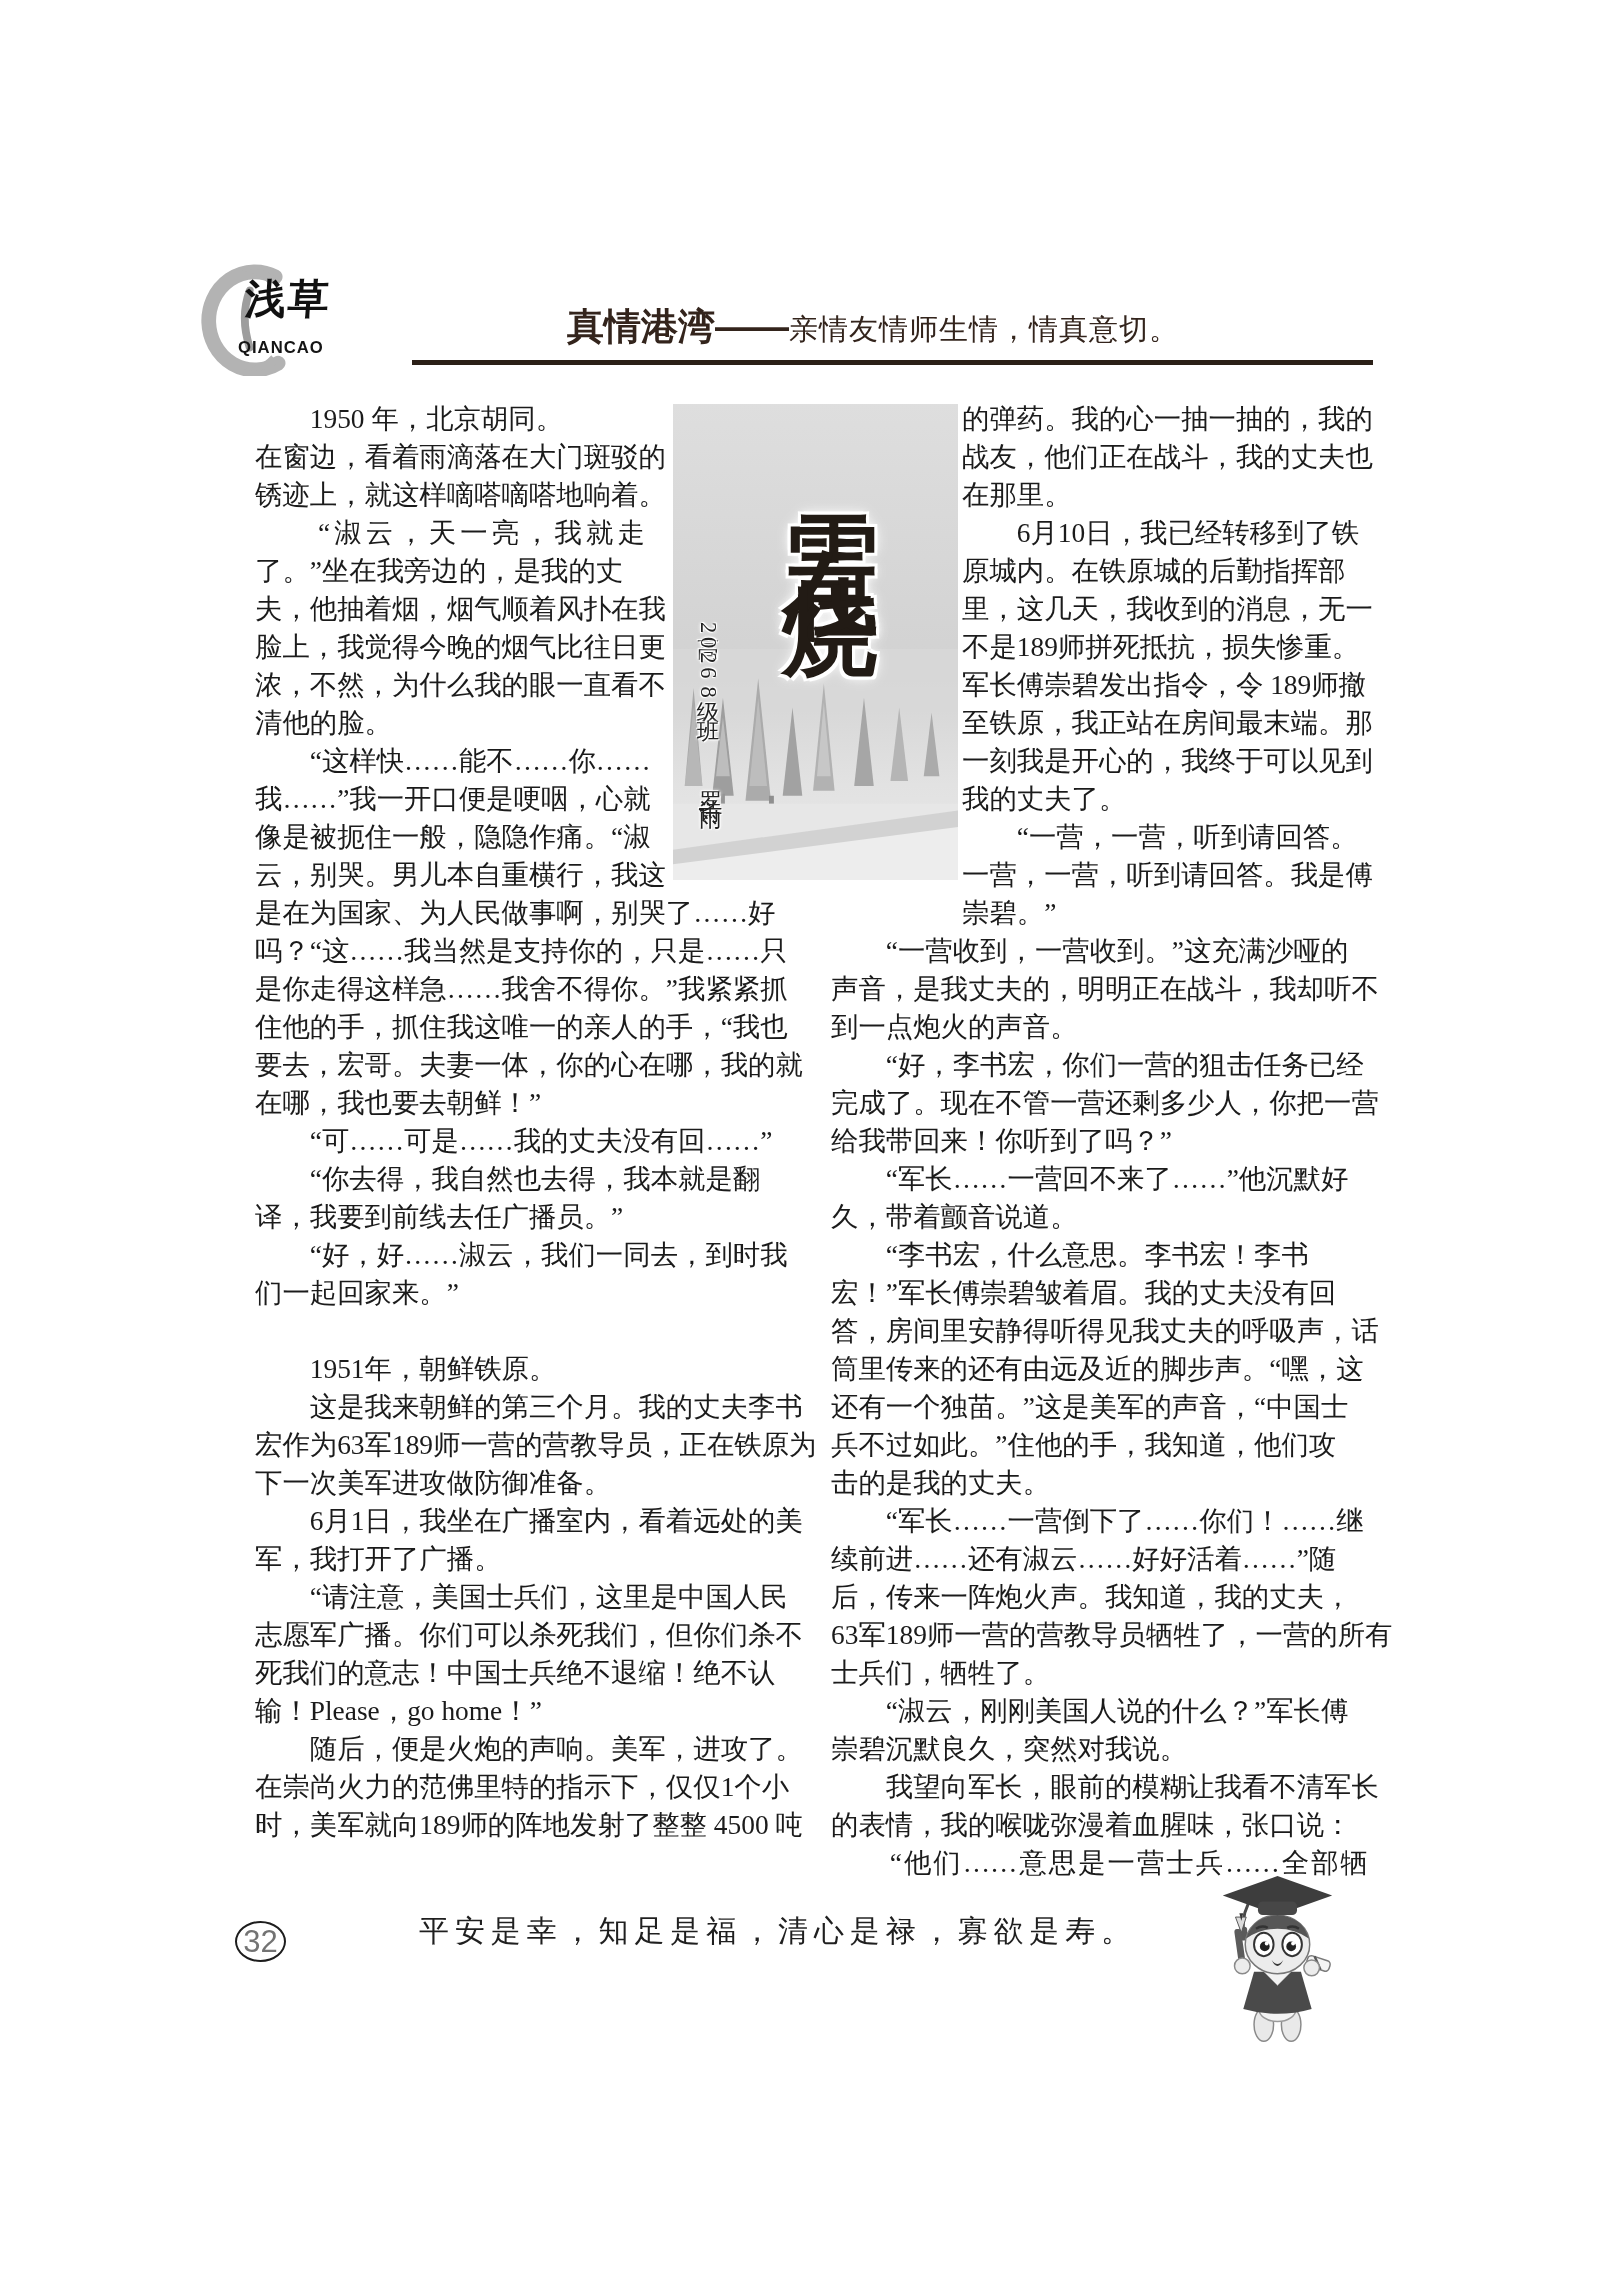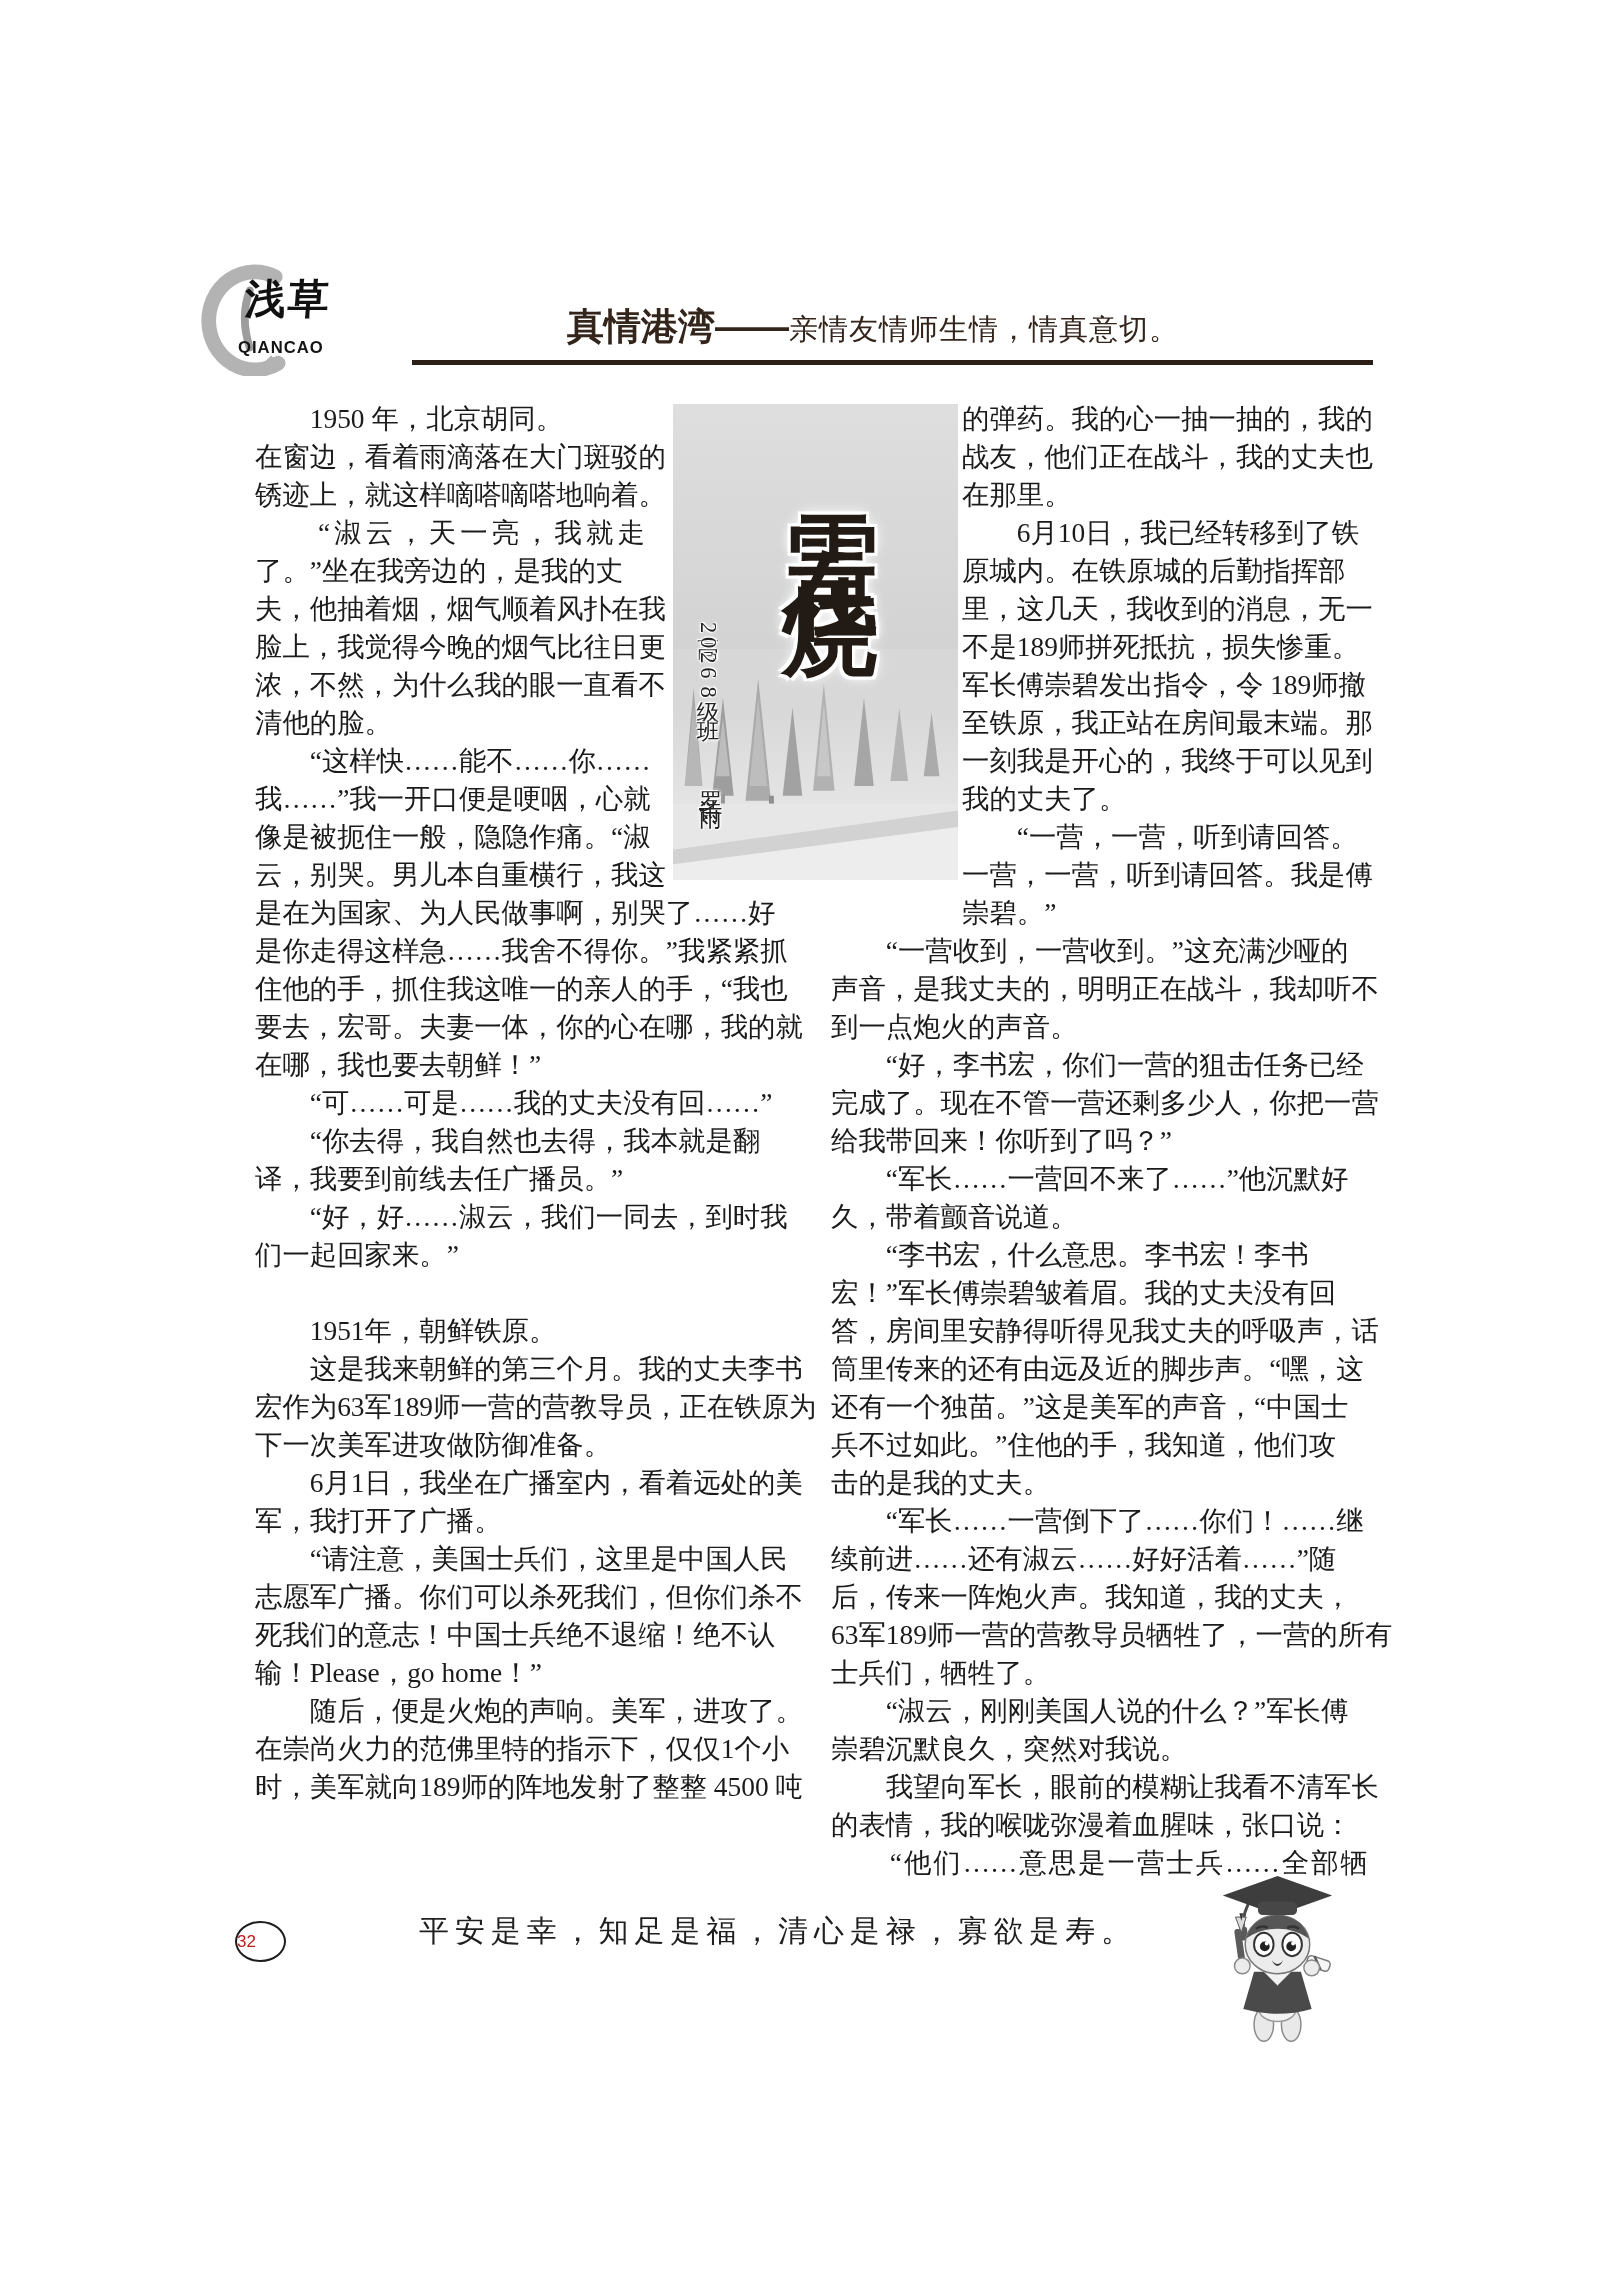--- a/index.html
+++ b/index.html
@@ -47,22 +47,22 @@
   .byline{
     position:absolute;writing-mode:vertical-rl;text-orientation:mixed;
     font-family:"Liberation Serif","DejaVu Serif",serif;color:#222;
     text-shadow:0 0 3.9px #fff,0 0 3.9px #fff,1px 1px 0 #fff,-1px -1px 0 #fff;
   }
   #byline-class{left:19.6px;top:214px;font-size:22.5px;letter-spacing:3.9px;height:176px;}
   #byline-author{left:21.6px;top:369px;font-size:23.5px;letter-spacing:7.8px;height:98px;}
   
   #page-num{
     position:absolute;left:235px;top:1921px;width:47px;height:37px;
-    border:2.9px solid #1d1d1d;border-radius:50%;text-align:left;line-height:37px;
-    font-size:17px;font-family:"Liberation Sans","DejaVu Sans",sans-serif;color:#b91c1c;
+    border:2.9px solid #1d1d1d;border-radius:50%;text-align:center;line-height:37px;
+    font-size:31px;font-family:"Liberation Sans","DejaVu Sans",sans-serif;color:#737373;
   }
   #motto{
     position:absolute;left:419px;top:1911px;font-size:30px;letter-spacing:5.9px;color:#1f1f1f;
     font-family:"Liberation Serif","DejaVu Serif",serif;white-space:nowrap;
   }
   #mascot{position:absolute;left:1213px;top:1872px;width:127px;height:181px;}
 </style>
 </head>
 <body>
 
@@ -92,20 +92,21 @@
       <div class="line">了。”坐在我旁边的，是我的丈</div>
       <div class="line">夫，他抽着烟，烟气顺着风扑在我</div>
       <div class="line">脸上，我觉得今晚的烟气比往日更</div>
       <div class="line">浓，不然，为什么我的眼一直看不</div>
       <div class="line">清他的脸。</div>
       <div class="line">　　“这样快……能不……你……</div>
       <div class="line">我……”我一开口便是哽咽，心就</div>
       <div class="line">像是被扼住一般，隐隐作痛。“淑</div>
       <div class="line">云，别哭。男儿本自重横行，我这</div>
       <div class="line">是在为国家、为人民做事啊，别哭了……好</div>
+      <div class="line">吗？“这……我当然是支持你的，只是……只</div>
       <div class="line">是你走得这样急……我舍不得你。”我紧紧抓</div>
       <div class="line">住他的手，抓住我这唯一的亲人的手，“我也</div>
       <div class="line">要去，宏哥。夫妻一体，你的心在哪，我的就</div>
       <div class="line">在哪，我也要去朝鲜！”</div>
       <div class="line">　　“可……可是……我的丈夫没有回……”</div>
       <div class="line">　　“你去得，我自然也去得，我本就是翻</div>
       <div class="line">译，我要到前线去任广播员。”</div>
       <div class="line">　　“好，好……淑云，我们一同去，到时我</div>
       <div class="line">们一起回家来。”</div>
       <div class="line"></div>

